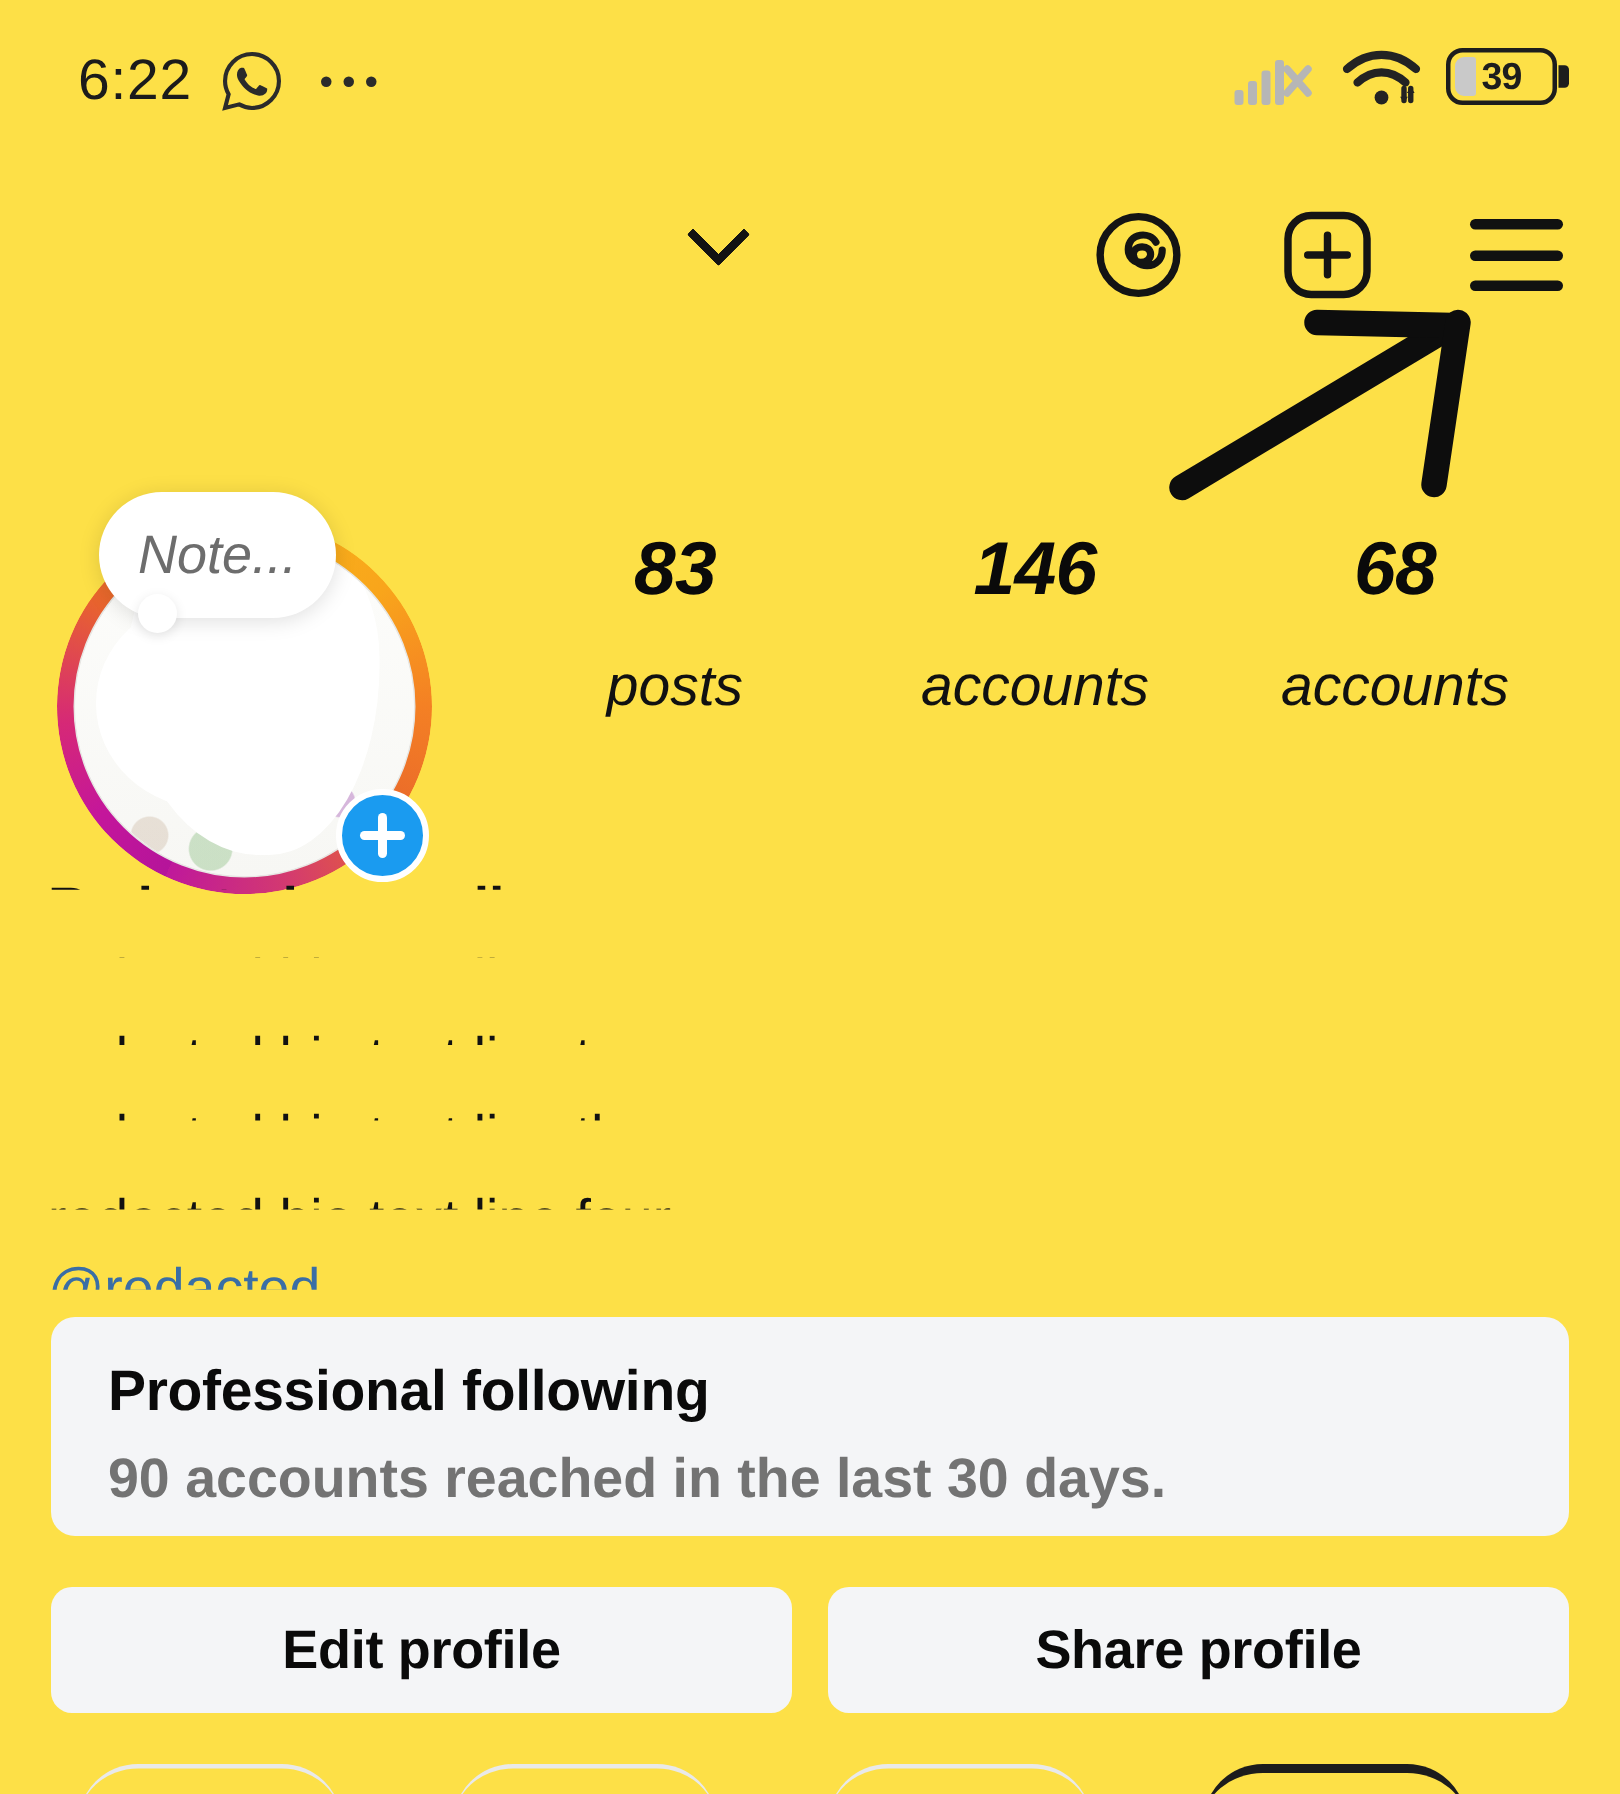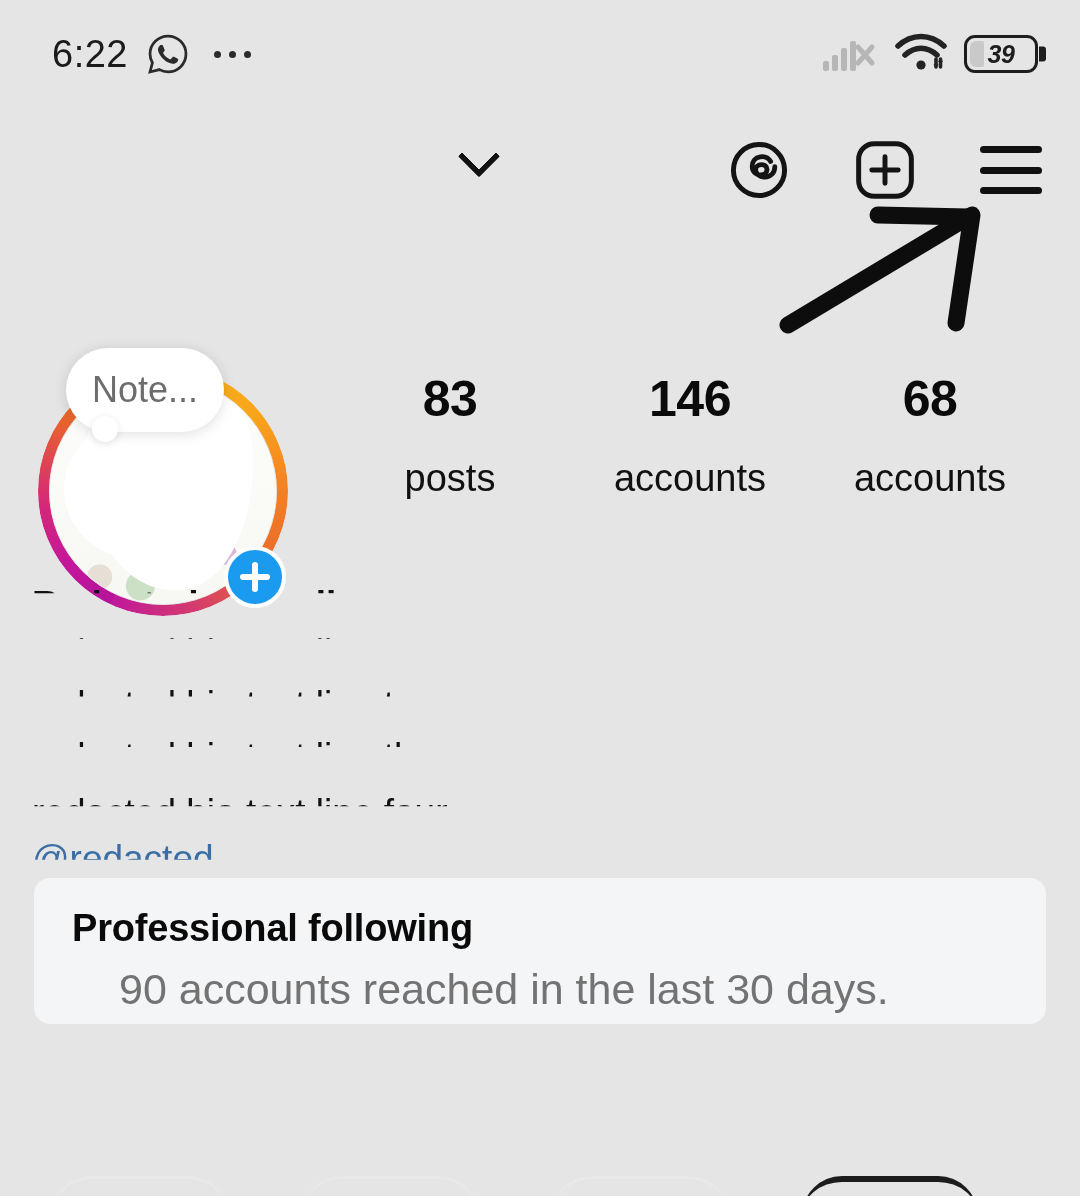--- a/index.html
+++ b/index.html
@@ -7,21 +7,21 @@
     width: 1080px;
     height: 1196px;
     background: #ffffff;
     font-family: "Liberation Sans", sans-serif;
     overflow: hidden;
   }
   .screen {
     position: relative;
     width: 1080px;
     height: 1196px;
-    background: #e5e5e5;
+    background: #fde047;
   }
 
   
   .statusbar {
     position: absolute;
     top: 0; left: 0;
     width: 1080px; height: 108px;
     display: flex;
     align-items: center;
     justify-content: space-between;
@@ -33,21 +33,21 @@
     font-weight: 500;
     color: #1b1b1b;
     letter-spacing: 0.5px;
     line-height: 1;
   }
   .sb-dots { display: flex; align-items: center; gap: 8px; margin-left: 6px; }
   .sb-dots i {
     width: 7px; height: 7px; border-radius: 50%;
     background: #2b2b2b; display: block;
   }
-  .sb-right { display: flex; align-items: center; gap: 16px; font-style: italic; }
+  .sb-right { display: flex; gap: 16px; }
 
   .battery {
     position: relative;
     width: 74px; height: 38px;
     border: 3.5px solid #1d1d1d;
     border-radius: 11px;
     display: flex; align-items: center; justify-content: center;
   }
   .battery::after {
     content: "";
@@ -124,22 +124,22 @@
   .arrow-anno {
     position: absolute;
     left: 770px; top: 195px;
     width: 230px; height: 150px;
     pointer-events: none;
   }
 
   
   .profile-row {
     position: absolute;
-    top: 304px; left: 0;
-    width: 1080px; height: 300px;
+    top: 284px; left: 0;
+    width: 1080px; height: 300px; font-style: italic;
   }
 
   .avatar-block {
     position: absolute;
     left: 38px; top: 62px;
     width: 250px; height: 250px;
   }
   .story-ring {
     position: absolute;
     inset: 0;
@@ -297,22 +297,22 @@
     width: 1012px; height: 146px;
     background: #f4f5f7;
     border-radius: 16px;
     padding: 30px 38px 0 38px;
   }
   .dash-title {
     font-size: 38px; font-weight: 700; color: #0a0a0a;
     line-height: 1.1; letter-spacing: -0.2px;
   }
   .dash-sub {
-    font-size: 43px; font-weight: 400; color: #737373;
-    line-height: 1.2; margin-top: 14px; margin-left: 47px;
+    font-size: 37px; font-weight: 700; color: #737373;
+    line-height: 1.2; margin-top: 14px;
   }
 
   
   .actions {
     position: absolute;
     left: 34px; top: 1058px;
     width: 1012px;
     display: flex; gap: 24px;
   }
   .action-btn {
@@ -463,20 +463,24 @@
     <div class="bio-line regular r4"><span class="txt">redacted bio text line three</span></div>
     <div class="bio-line regular r5"><span class="txt">redacted bio text line four</span></div>
     <div class="bio-mention">@redacted_</div>
   </div>
 
   <div class="dash-card">
     <div class="dash-title">Professional following</div>
     <div class="dash-sub">90 accounts reached in the last 30 days.</div>
   </div>
 
+  <div class="actions">
+    <button class="action-btn">Edit profile</button>
+    <button class="action-btn">Share profile</button>
+  </div>
 
   <div class="highlights">
     <div class="hl"></div>
     <div class="hl"></div>
     <div class="hl"></div>
     <div class="hl dark"></div>
   </div>
 
 </div>
 

